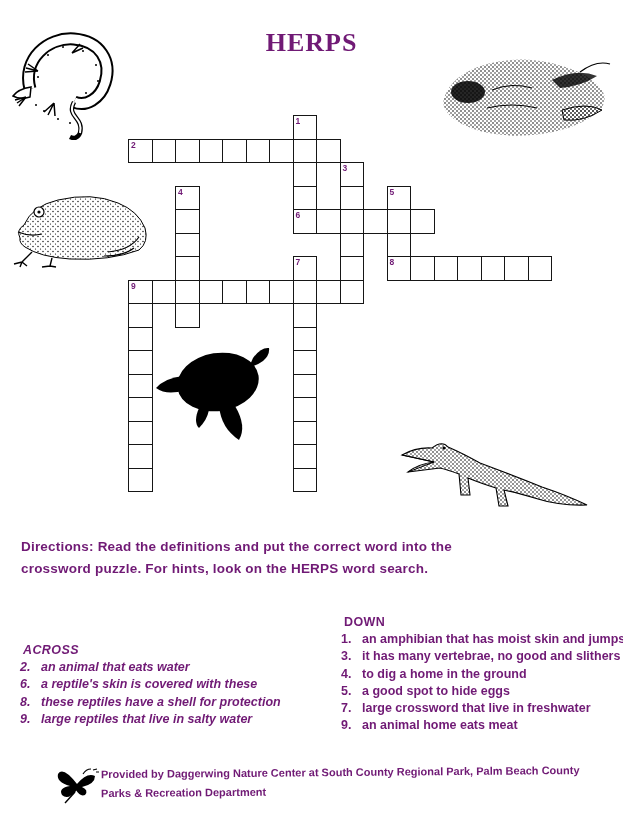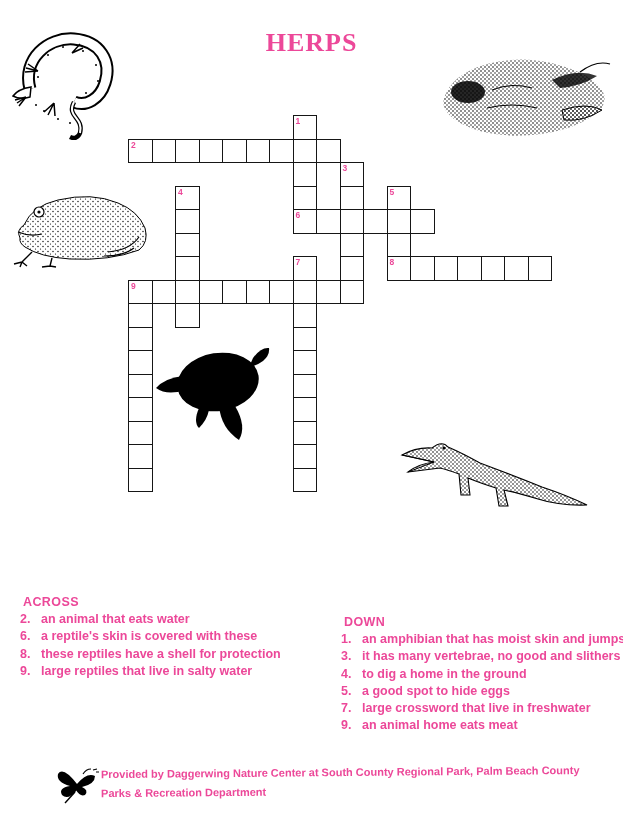--- a/index.html
+++ b/index.html
@@ -1,17 +1,17 @@
 <!DOCTYPE html>
 <html><head>
 <meta charset="utf-8">
 <style>
   html,body{margin:0;padding:0;background:#888;}
   #page{position:relative;width:623px;height:826px;background:#ffffff;margin:0 auto;
-        font-family:"Liberation Sans",sans-serif;color:#ec4899;overflow:hidden;}
+        font-family:"Liberation Sans",sans-serif;color:#701a75;overflow:hidden;}
 
   
   #title{position:absolute;top:28px;left:0;width:623px;text-align:center;
          font-family:"Liberation Serif","DejaVu Serif",serif;font-weight:bold;
          font-size:26px;letter-spacing:1px;}
 
   
   .illus{position:absolute;}
 
   
@@ -20,21 +20,21 @@
            box-sizing:border-box;background:transparent;}
   .cw-num{position:absolute;top:0px;left:2px;font-size:8.5px;font-weight:bold;
           font-family:"Liberation Sans",sans-serif;line-height:10px;}
 
   
   #directions{position:absolute;left:21px;top:536px;width:502px;
               font-size:13.5px;font-weight:bold;line-height:21.5px;letter-spacing:.2px;}
 
   
   .clue-block{position:absolute;font-size:12.5px;font-weight:bold;}
-  #across-block{left:20px;top:594px;width:292px;}
+  #across-block{left:20px;top:642px;width:292px;font-style:italic;}
   #down-block{left:317px;top:614px;width:300px;margin-left:24px;}
   .clue-header{line-height:17.2px;margin-left:3px;letter-spacing:.4px;}
   .clue-row{display:flex;line-height:17.2px;}
   .clue-num{flex:0 0 21px;}
   .clue-text{flex:1;}
 
   
   #footer{position:absolute;left:101px;top:763px;width:500px;font-size:11px;
           font-weight:bold;line-height:19px;transform:rotate(-0.5deg);}
   #butterfly{position:absolute;left:55px;top:762px;}
@@ -201,20 +201,21 @@
       <div class="cw-cell" style="left: 0px; top: 188px;"></div>
       <div class="cw-cell" style="left: 0px; top: 211.5px;"></div>
       <div class="cw-cell" style="left: 0px; top: 235px;"></div>
       <div class="cw-cell" style="left: 0px; top: 258.5px;"></div>
       <div class="cw-cell" style="left: 0px; top: 282px;"></div>
       <div class="cw-cell" style="left: 0px; top: 305.5px;"></div>
       <div class="cw-cell" style="left: 0px; top: 329px;"></div>
       <div class="cw-cell" style="left: 0px; top: 352.5px;"></div>
     </div>
 
+  <div id="directions">Directions: Read the definitions and put the correct word into the crossword puzzle.  For hints, look on the HERPS word search.</div>
 
   <div id="across-block" class="clue-block">
     <div class="clue-header">ACROSS</div>
     <div>
         <div class="clue-row">
           <span class="clue-num">2.</span>
           <span class="clue-text">an animal that eats water</span>
         </div>
         <div class="clue-row">
           <span class="clue-num">6.</span>

